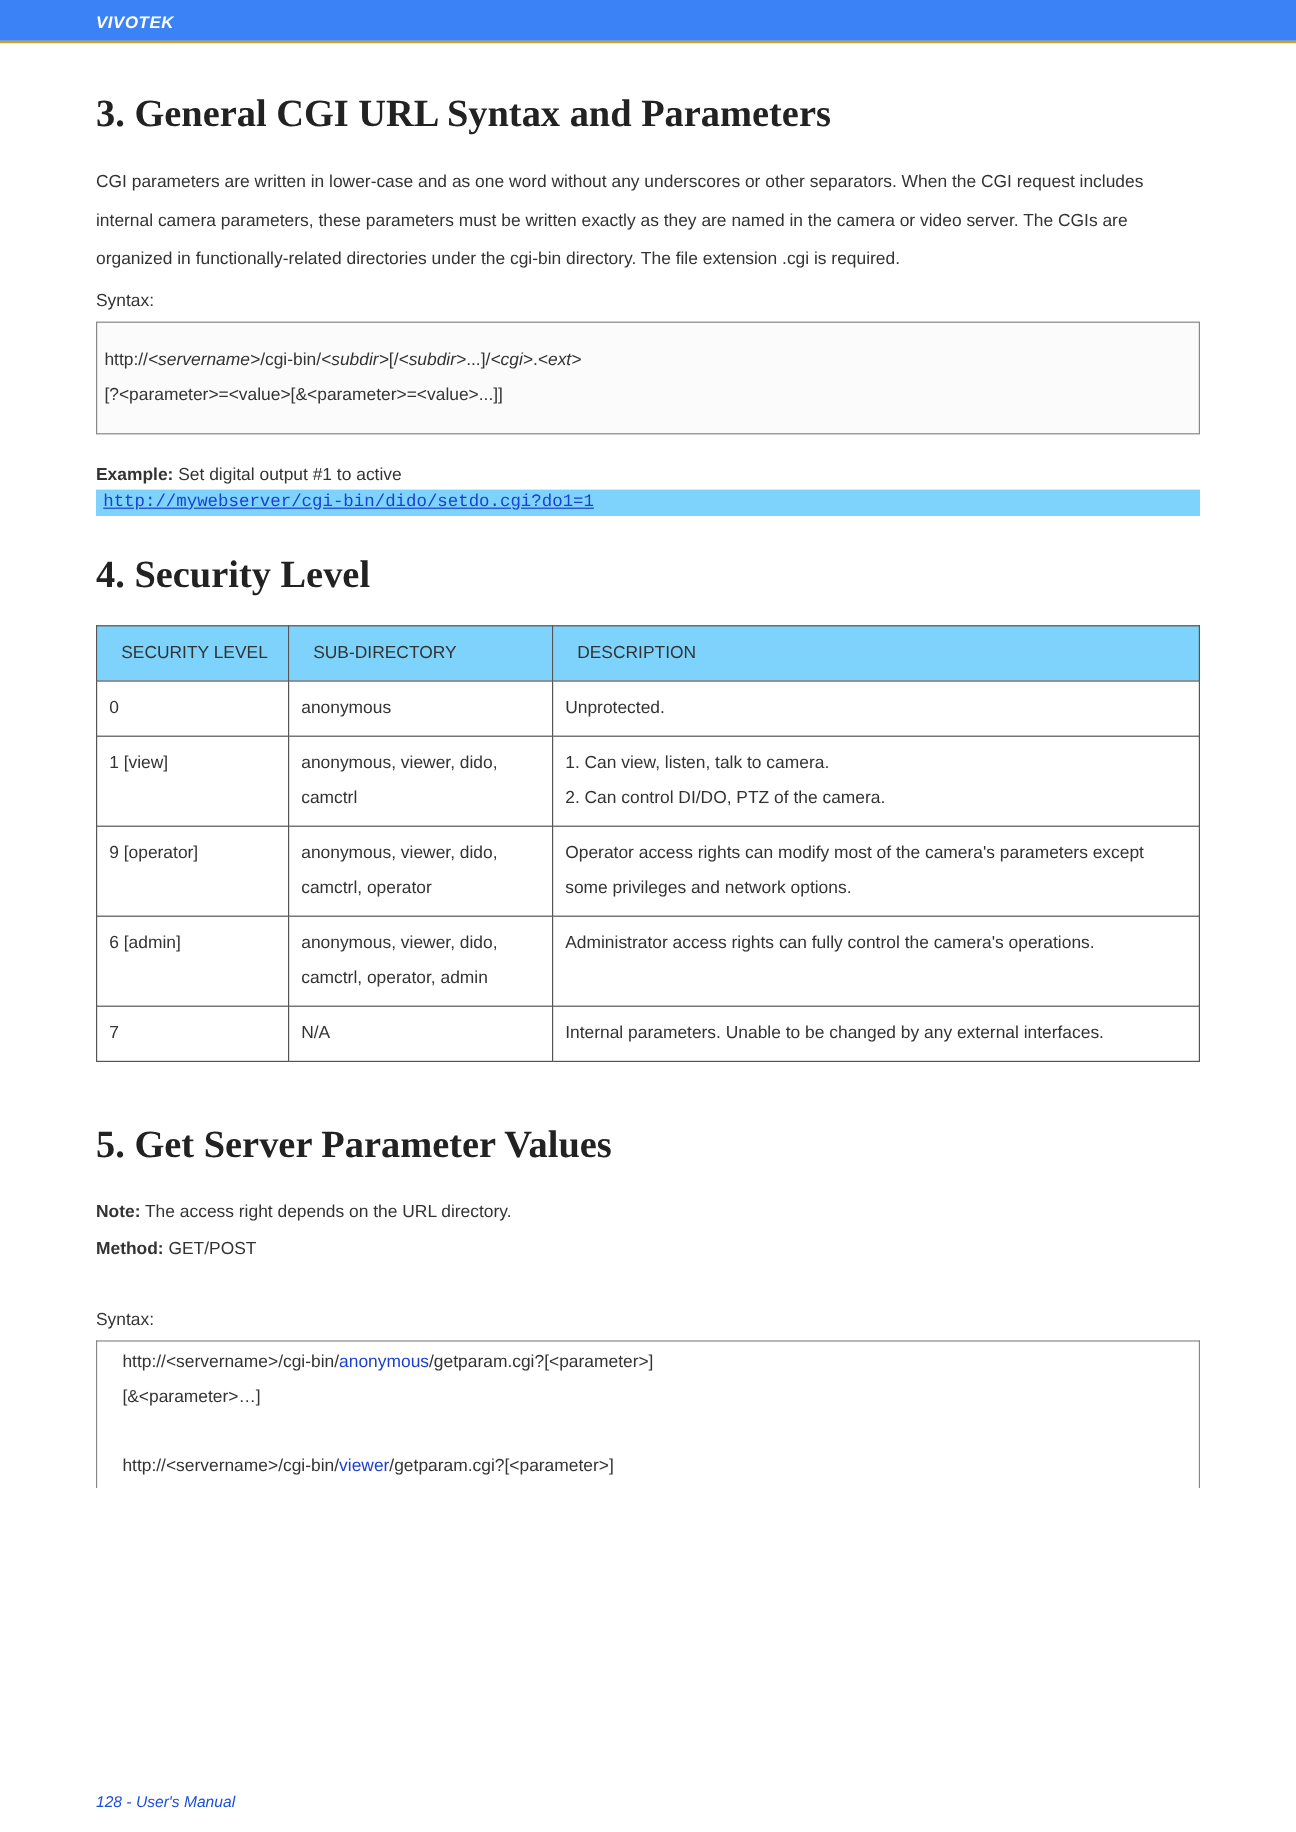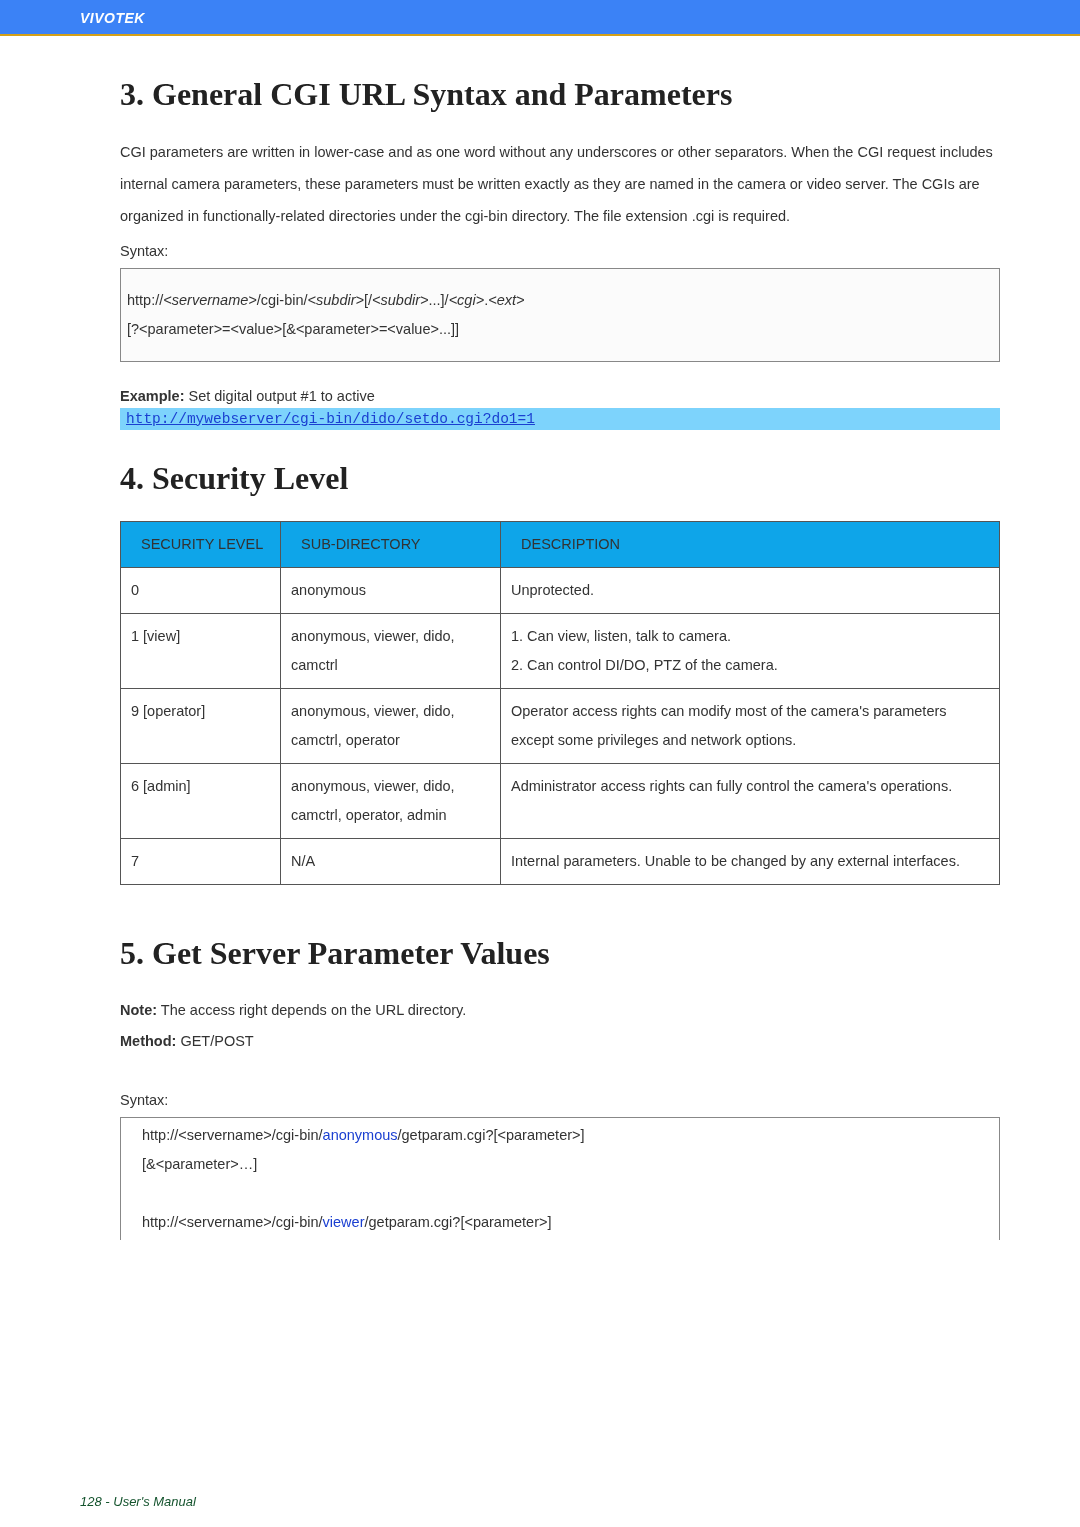--- a/index.html
+++ b/index.html
@@ -19,21 +19,20 @@
     font-size: 14px;
     padding: 10px 30px 8px 80px;
     letter-spacing: 0.5px;
   }
   .header-underline {
     border-bottom: 2px solid #d4a017;
     margin: 0 0 40px 0;
   }
   .content {
     padding: 0 80px 0 80px;
-    margin-left: 40px;
   }
   h2 {
     font-family: "Times New Roman", Times, serif;
     font-weight: bold;
     font-size: 32px;
     color: #222;
     margin: 30px 0 24px 0;
   }
   .para {
     font-size: 14.5px;
@@ -77,21 +76,21 @@
   }
   table.sec th, table.sec td {
     border: 1px solid #555;
     padding: 8px 10px;
     text-align: left;
     vertical-align: top;
     line-height: 2.0;
   }
   table.sec th {
     font-weight: normal;
-    background: #0ea5e9;
+    background: #7dd3fc;
     padding-left: 20px;
   }
   .note-line {
     font-size: 14.5px;
     line-height: 2.0;
     margin-top: 2px;
   }
   .note-line b { font-weight: bold; }
   .syntax-box2 {
     border: 1px solid #888;
@@ -100,21 +99,21 @@
     line-height: 2.0;
     padding: 3px 21px;
     margin-top: 2px;
   }
   .blue { color: #1a3fd1; }
   .footer {
     position: absolute;
     bottom: 18px;
     left: 80px;
     font-style: italic;
-    color: #14532d;
+    color: #1d4ed8;
     font-size: 13px;
   }
 </style>
 </head>
 <body>
 
 <div class="header-bar">
   <span>VIVOTEK</span>
 </div>
 <div class="header-underline"></div>

